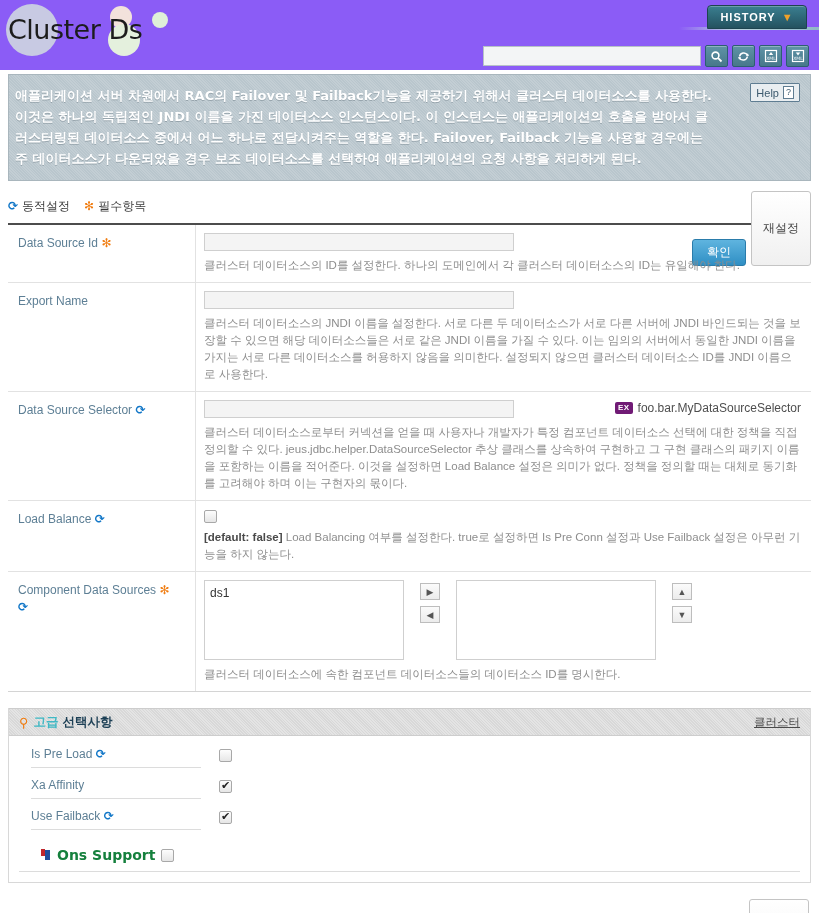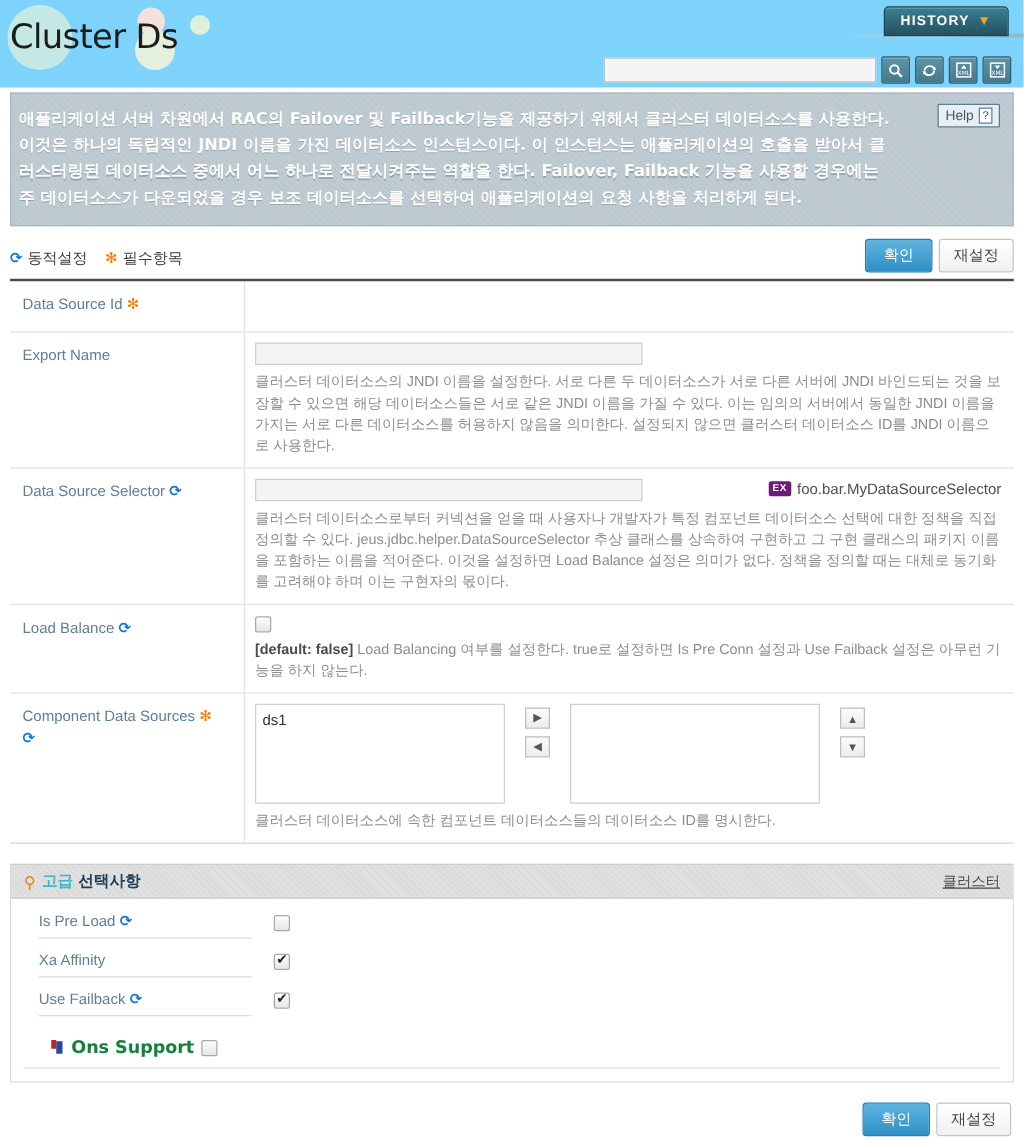--- a/index.html
+++ b/index.html
@@ -14,21 +14,21 @@
     font-size: 12px;
     color: #333;
     position: relative;
     overflow: hidden;
   }
 
   
   .page-header {
     position: relative;
     height: 70px;
-    background: #7dd3fc;
+    background: #8b5cf6;
   }
   .deco {
     position: absolute;
     border-radius: 50%;
     pointer-events: none;
   }
   .deco-1 { left: 6px;  top: 4px;  width: 52px; height: 52px; background: #dcefdc; opacity: .75; }
   .deco-2 { left: 110px; top: 6px;  width: 22px; height: 22px; background: #f3e2dc; }
   .deco-3 { left: 108px; top: 24px; width: 32px; height: 32px; background: #e4f0dd; }
   .deco-4 { left: 152px; top: 12px; width: 16px; height: 16px; background: #dff0d8; }
@@ -182,20 +182,21 @@
   }
   .btn-primary {
     background: linear-gradient(180deg, #5fb4df 0%, #2f8fc4 100%);
     border: 1px solid #2a7cab;
     color: #ffffff;
     font-size: 12px;
     padding: 4px 14px;
     border-radius: 3px;
     cursor: pointer;
     font-family: Liberation Mono, monospace;
+    margin-top: 48px;
   }
   .btn-secondary {
     background: linear-gradient(180deg, #ffffff 0%, #f0f0f0 100%);
     border: 1px solid #c4c4c4;
     color: #444;
     font-size: 12px;
     padding: 4px 11px;
     border-radius: 3px;
     cursor: pointer;
     font-family: "Liberation Sans", sans-serif;
@@ -509,20 +510,24 @@
     <button class="btn-secondary">재설정</button>
   </div>
 </div>
 
 <div class="form-table">
 
   <div class="form-row">
     <div class="row-label">
       <span>Data Source Id</span>
       <span class="req">✻</span>
+    </div>
+    <div class="row-field">
+      <input class="txt-input" type="text" value="" style="">
+      <div class="field-desc">클러스터 데이터소스의 ID를 설정한다. 하나의 도메인에서 각 클러스터 데이터소스의 ID는 유일해야 한다.</div>
     </div>
   </div>
 
   <div class="form-row">
     <div class="row-label">
       <span>Export Name</span>
     </div>
     <div class="row-field">
       <input class="txt-input" type="text" value="" style="">
       <div class="field-desc">클러스터 데이터소스의 JNDI 이름을 설정한다. 서로 다른 두 데이터소스가 서로 다른 서버에 JNDI 바인드되는 것을 보장할 수 있으면 해당 데이터소스들은 서로 같은 JNDI 이름을 가질 수 있다. 이는 임의의 서버에서 동일한 JNDI 이름을 가지는 서로 다른 데이터소스를 허용하지 않음을 의미한다. 설정되지 않으면 클러스터 데이터소스 ID를 JNDI 이름으로 사용한다.</div>

